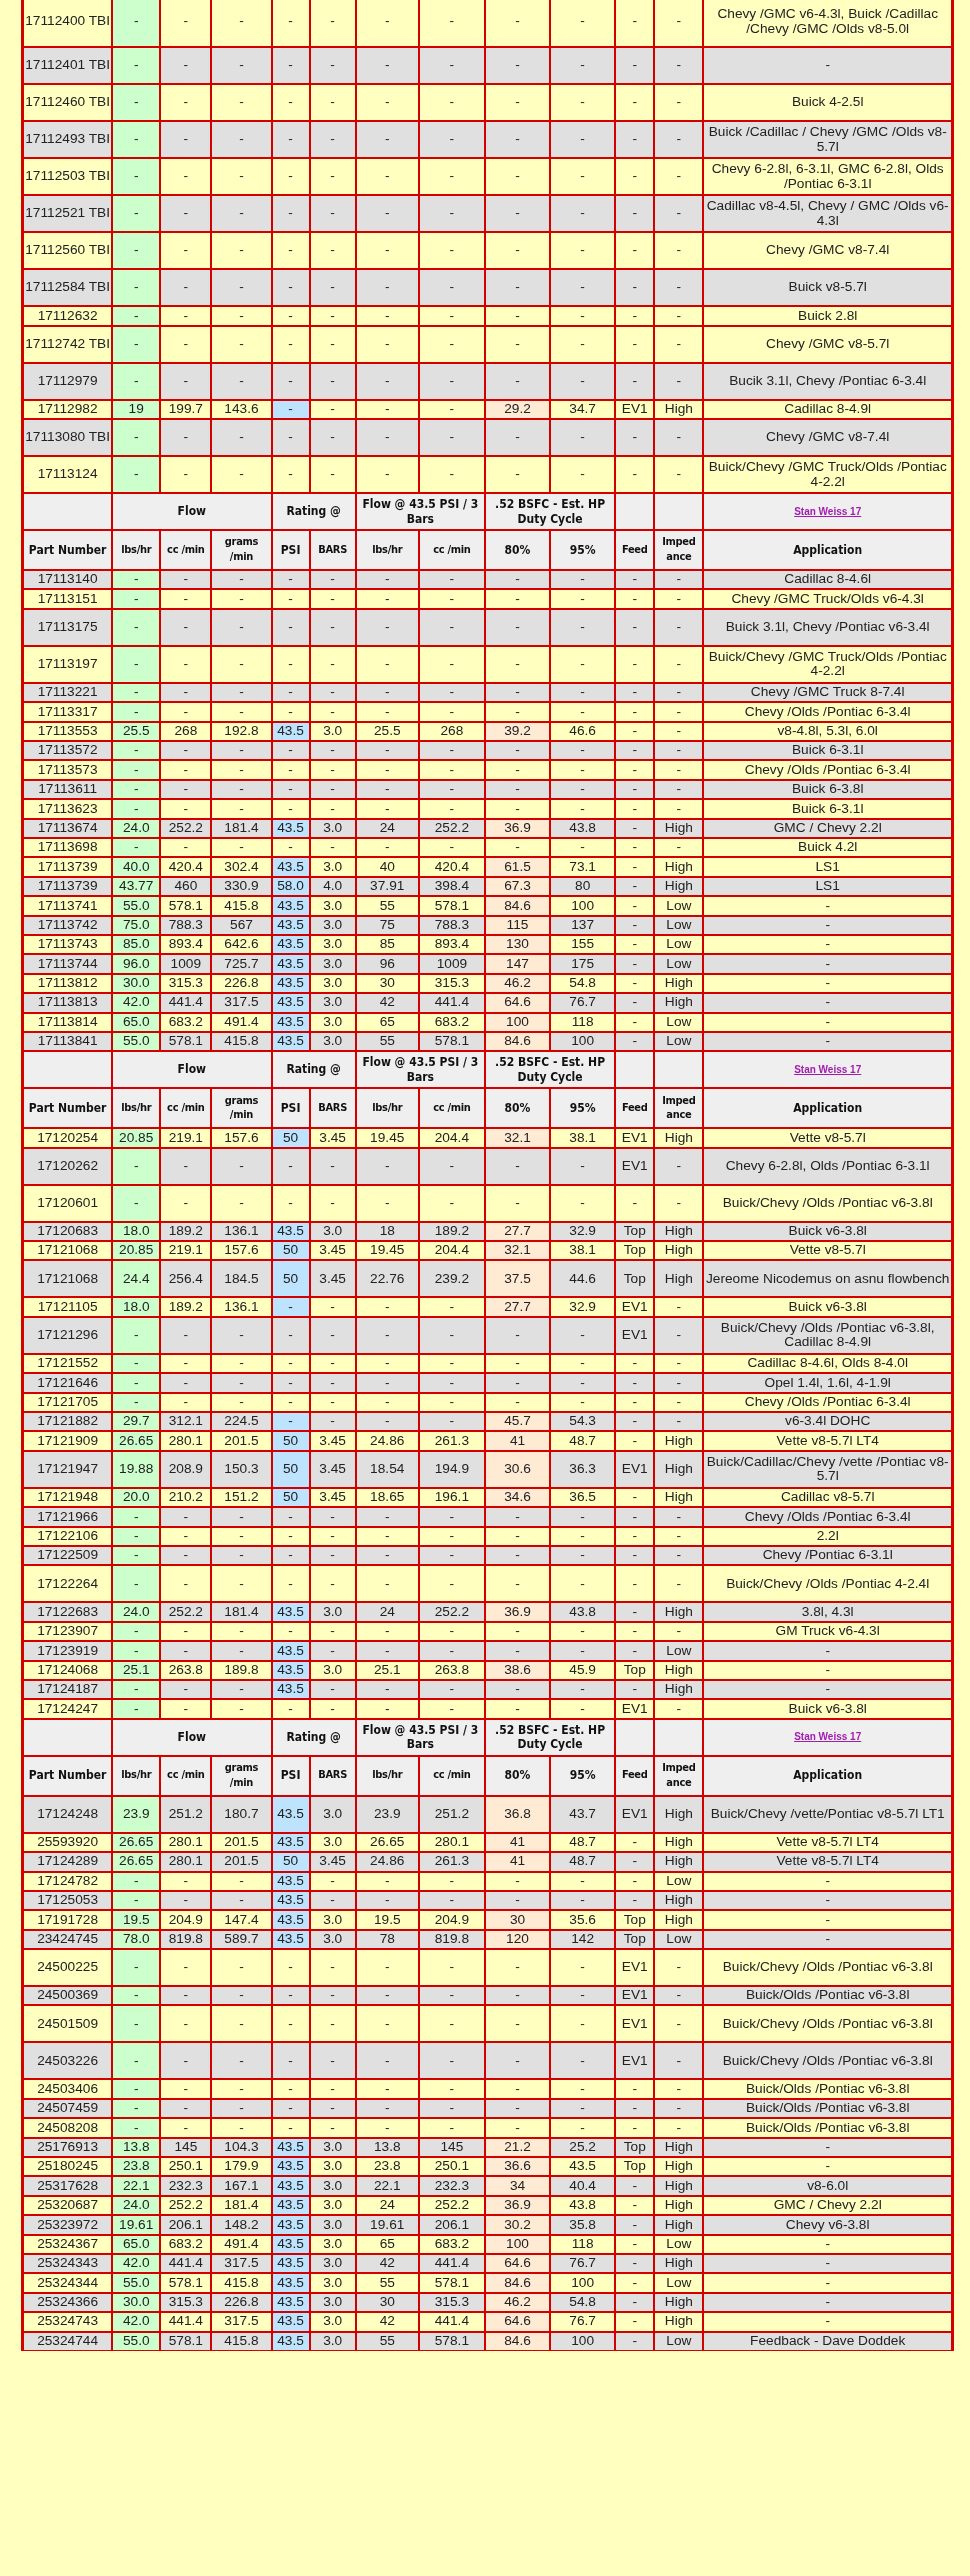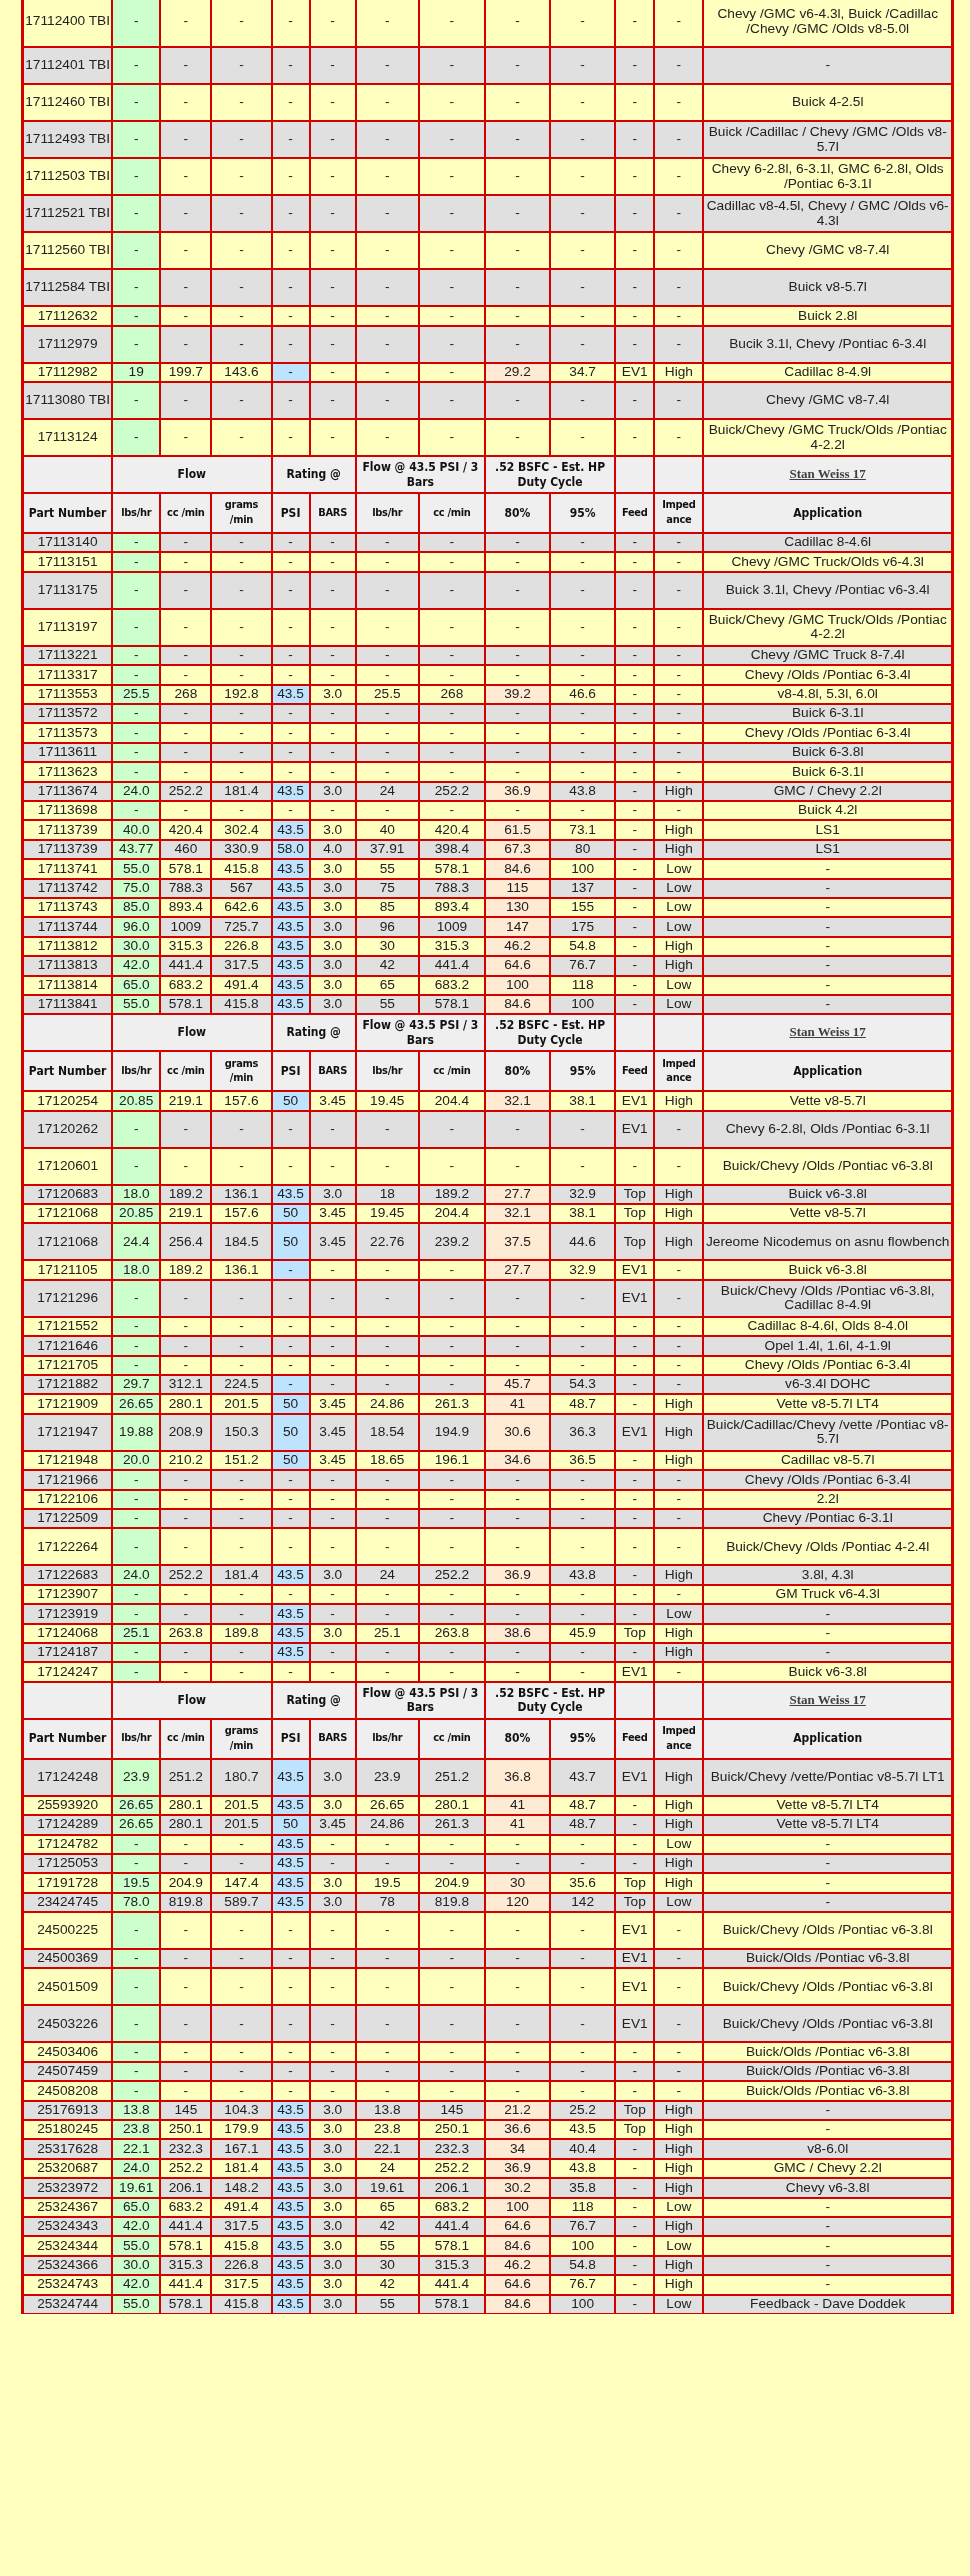--- a/index.html
+++ b/index.html
@@ -56,25 +56,25 @@
     font-family: "DejaVu Sans", sans-serif;
     font-weight: bold;
     font-size: 12px;
     line-height: 14.7px;
     color: #111;
   }
   tr.hdr1 th { height: 35px; }
   tr.hdr2 th { height: 38px; }
   tr.hdr2 th.sm { font-size: 11px; letter-spacing: -0.3px; }
   a.stan {
-    color: #404040;
+    color: #a21caf;
     font-weight: bold;
     text-decoration: underline;
-    font-family: Liberation Serif, serif;
-    font-size: 13px;
+    font-family: Liberation Sans, sans-serif;
+    font-size: 10px;
   }
 </style>
 </head>
 <body>
 
 <div class="wrap">
   <table class="inj">
     <colgroup>
       <col style="width:89px">
       <col style="width:48px">
@@ -218,20 +218,35 @@
           <td>-</td>
           <td class="">-</td>
           <td>-</td>
           <td>-</td>
           <td>-</td>
           <td class="c-80 empty">-</td>
           <td>-</td>
           <td>-</td>
           <td>-</td>
           <td class="app">Buick 2.8l</td>
+        </tr>
+        <tr class="r-y tall">
+          <td class="pn">17112742 TBI</td>
+          <td class="c-lbs">-</td>
+          <td>-</td>
+          <td>-</td>
+          <td class="">-</td>
+          <td>-</td>
+          <td>-</td>
+          <td>-</td>
+          <td class="c-80 empty">-</td>
+          <td>-</td>
+          <td>-</td>
+          <td>-</td>
+          <td class="app">Chevy /GMC v8-5.7l</td>
         </tr>
         <tr class="r-g tall">
           <td class="pn">17112979</td>
           <td class="c-lbs">-</td>
           <td>-</td>
           <td>-</td>
           <td class="">-</td>
           <td>-</td>
           <td>-</td>
           <td>-</td>

